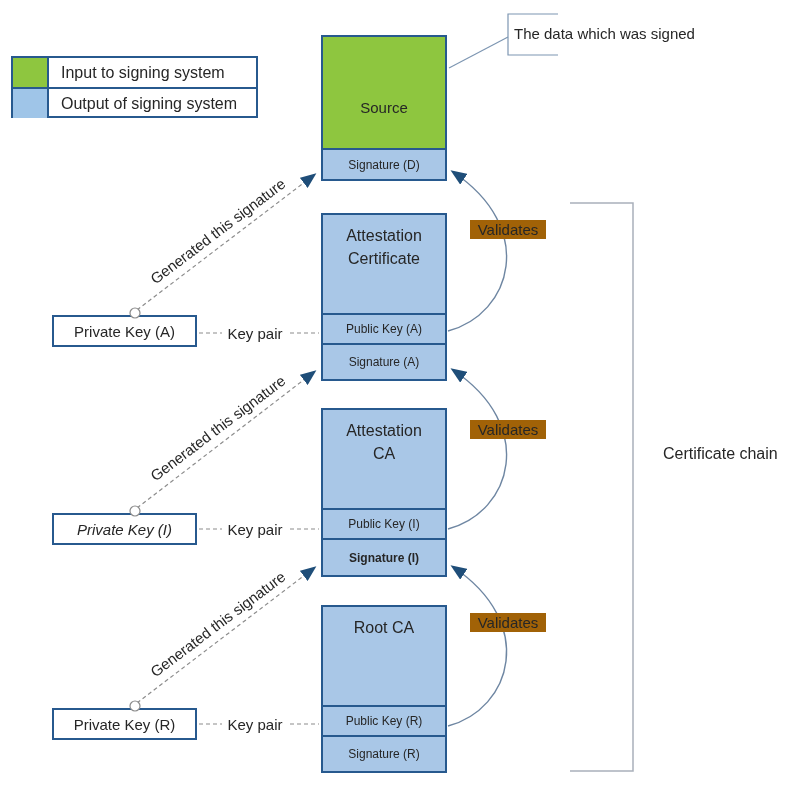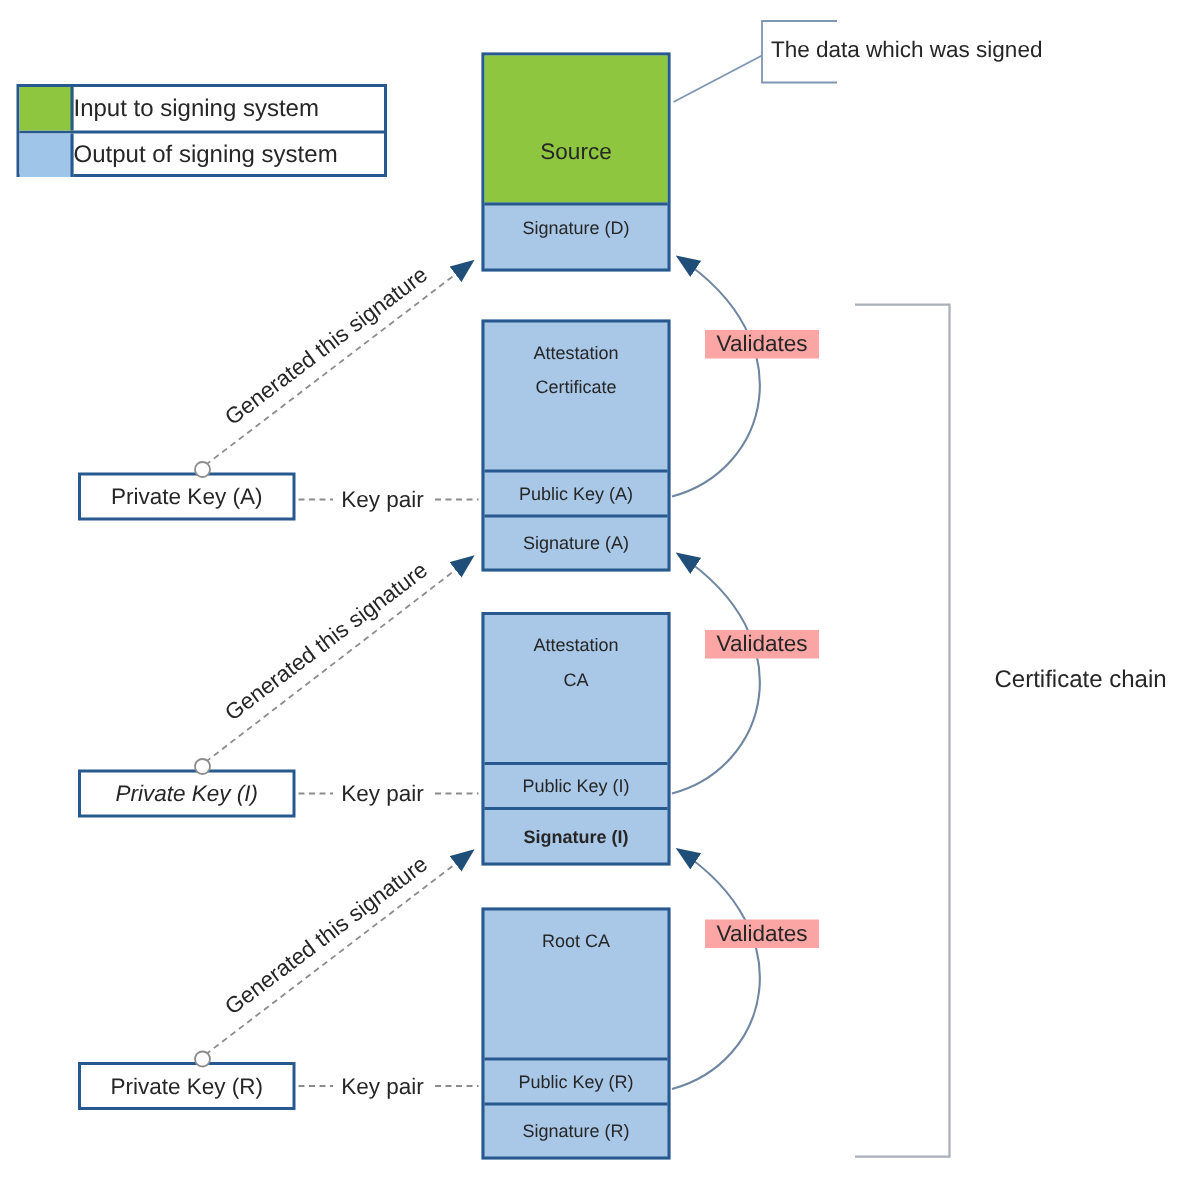--- a/index.html
+++ b/index.html
@@ -18,71 +18,71 @@
   .legend {
     position:absolute; left:11px; top:56px; width:247px; height:62px;
     border:2px solid #27598e; box-sizing:border-box; background:#fff; z-index:1;
   }
   .legend-row { display:flex; height:29px; }
   .legend-row + .legend-row { border-top:2px solid #27598e; }
   .legend-swatch { width:36px; border-right:2px solid #27598e; box-sizing:border-box; }
   .swatch-green { background:#8ec63f; }
   .swatch-blue  { background:#9fc5e8; }
   .legend-label {
-    flex:1; display:flex; align-items:center; 
+    flex:1; display:flex; align-items:center; padding-left:12px;
     font-size:16px; white-space:nowrap;
   }
 
   
   .stackbox {
     position:absolute; left:321px; width:126px;
     border:2px solid #27598e; box-sizing:border-box;
     background:#a9c7e7; z-index:1;
   }
   .source-box { top:35px; height:146px; }
   .source-title {
-    height:98px; background:#8ec63f;
+    height:111px; background:#8ec63f;
     display:flex; align-items:center; justify-content:center;
     box-sizing:border-box; padding-top:30px; font-size:15px;
   }
   .row-label {
     display:flex; align-items:center; justify-content:center;
     border-top:2px solid #27598e; box-sizing:border-box;
     font-size:12px; white-space:nowrap;
   }
   .source-box .row-label { height:31px; }
 
   .cert-a { top:213px; height:168px; }
   .cert-i { top:408px; height:169px; }
   .cert-r { top:605px; height:168px; }
   .cert-title {
     height:98px; display:flex; justify-content:center;
     box-sizing:border-box; padding-top:9px;
-    text-align:center; font-size:12px; line-height:23px;
+    text-align:center; font-size:16px; line-height:23px;
     white-space:pre-line;
   }
   .cert-pk  { height:30px; }
   .cert-sig { height:36px; }
   .cert-i .cert-sig { height:37px;font-weight:bold; }
 
   
   .pkey {
     position:absolute; left:52px; width:145px; height:32px;
     border:2px solid #27598e; box-sizing:border-box; background:#ffffff;
     display:flex; align-items:center; justify-content:center;
     font-size:15px; z-index:1; white-space:nowrap;
   }
   .pkey-a { top:315px; }
   .pkey-i { top:513px;font-style:italic; }
   .pkey-r { top:708px; }
 
   
   .flabel { position:absolute; font-size:15px; z-index:3; white-space:nowrap; }
   .callout-text { left:514px; top:25px; }
-  .validates { left:470px; width:76px; text-align:center; background:#fca5a5; padding:1px 0; }
+  .validates { left:470px; width:76px; text-align:center; background:#a16207; padding:1px 0; }
   .validates-1 { top:220px; }
   .validates-2 { top:420px; }
   .validates-3 { top:613px; }
   .keypair { width:66px; text-align:center; background:#ffffff; left:222px; }
   .keypair-1 { top:325px; }
   .keypair-2 { top:521px; }
   .keypair-3 { top:716px; }
   .generated {
     left:120px; width:210px; text-align:center;
     transform: rotate(-37deg) translateY(-12px);

